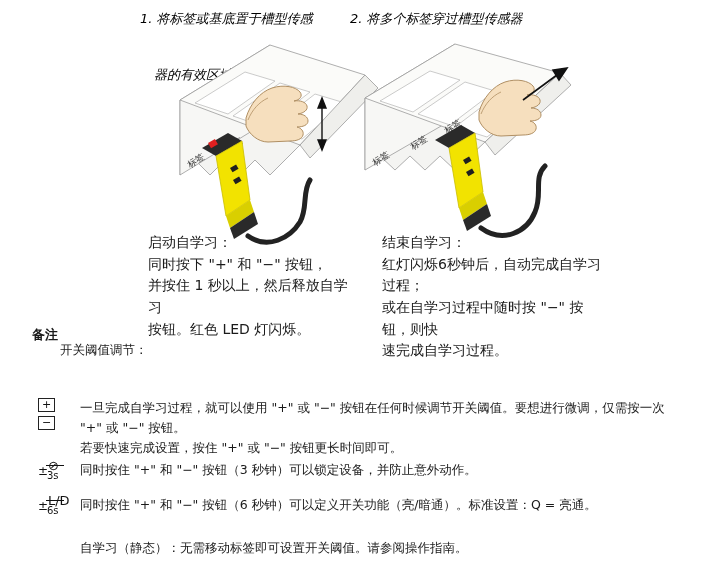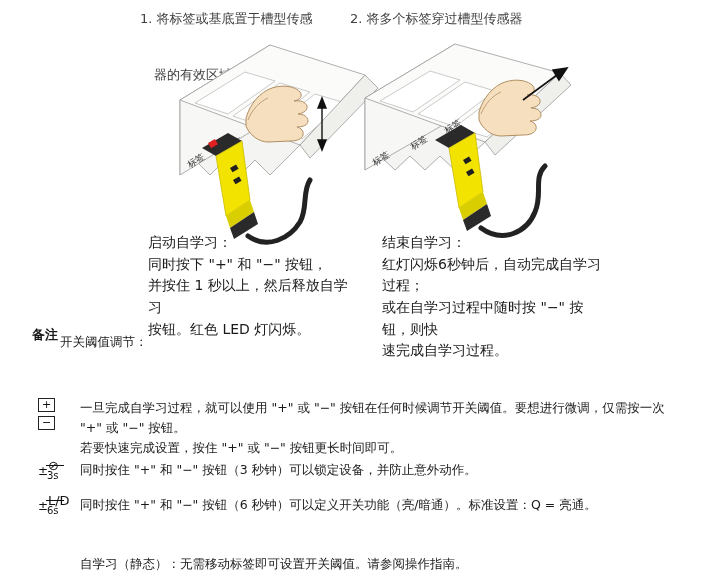--- a/index.html
+++ b/index.html
@@ -15,21 +15,22 @@
     color: #1a1a1a;
     font-size: 12.5px;
     overflow: hidden;
   }
 
   
   .step-head {
     position: absolute;
     font-size: 13px;
     line-height: 1.45;
-    color: #404040;
+    color: #000000;
+    font-style: italic;
   }
   .step1-head { left: 140px; top: 10px; width: 210px; }
   .step2-head { left: 350px; top: 10px; width: 230px; }
   .step-head .indent { padding-left: 14px; display: block; margin-top: 37px; }
 
   
   .illus {
     position: absolute;
     width: 330px;
     height: 205px;
@@ -55,35 +56,35 @@
     top: 326px;
     font-size: 13px;
     font-weight: bold;
   }
   .note-block {
     position: absolute;
     left: 60px;
     font-size: 12.5px;
     line-height: 1.6;
   }
-  .nb1 { top: 332px; width: 640px; }
+  .nb1 { top: 340px; width: 640px; }
 
   .row {
     position: absolute;
     left: 38px;
     width: 672px;
     font-size: 12.5px;
     line-height: 1.6;
   }
   .row .txt { display: block; margin-left: 42px; }
 
   .r1 { top: 398px; }
   .r2 { top: 460px; }
   .r3 { top: 495px; }
-  .r4 { top: 538px; margin-top: 16px; }
+  .r4 { top: 538px; }
 
   
   .keybox {
     position: absolute;
     left: 0;
     width: 17px;
     height: 14px;
     border: 1px solid #222;
     box-sizing: border-box;
     text-align: center;

